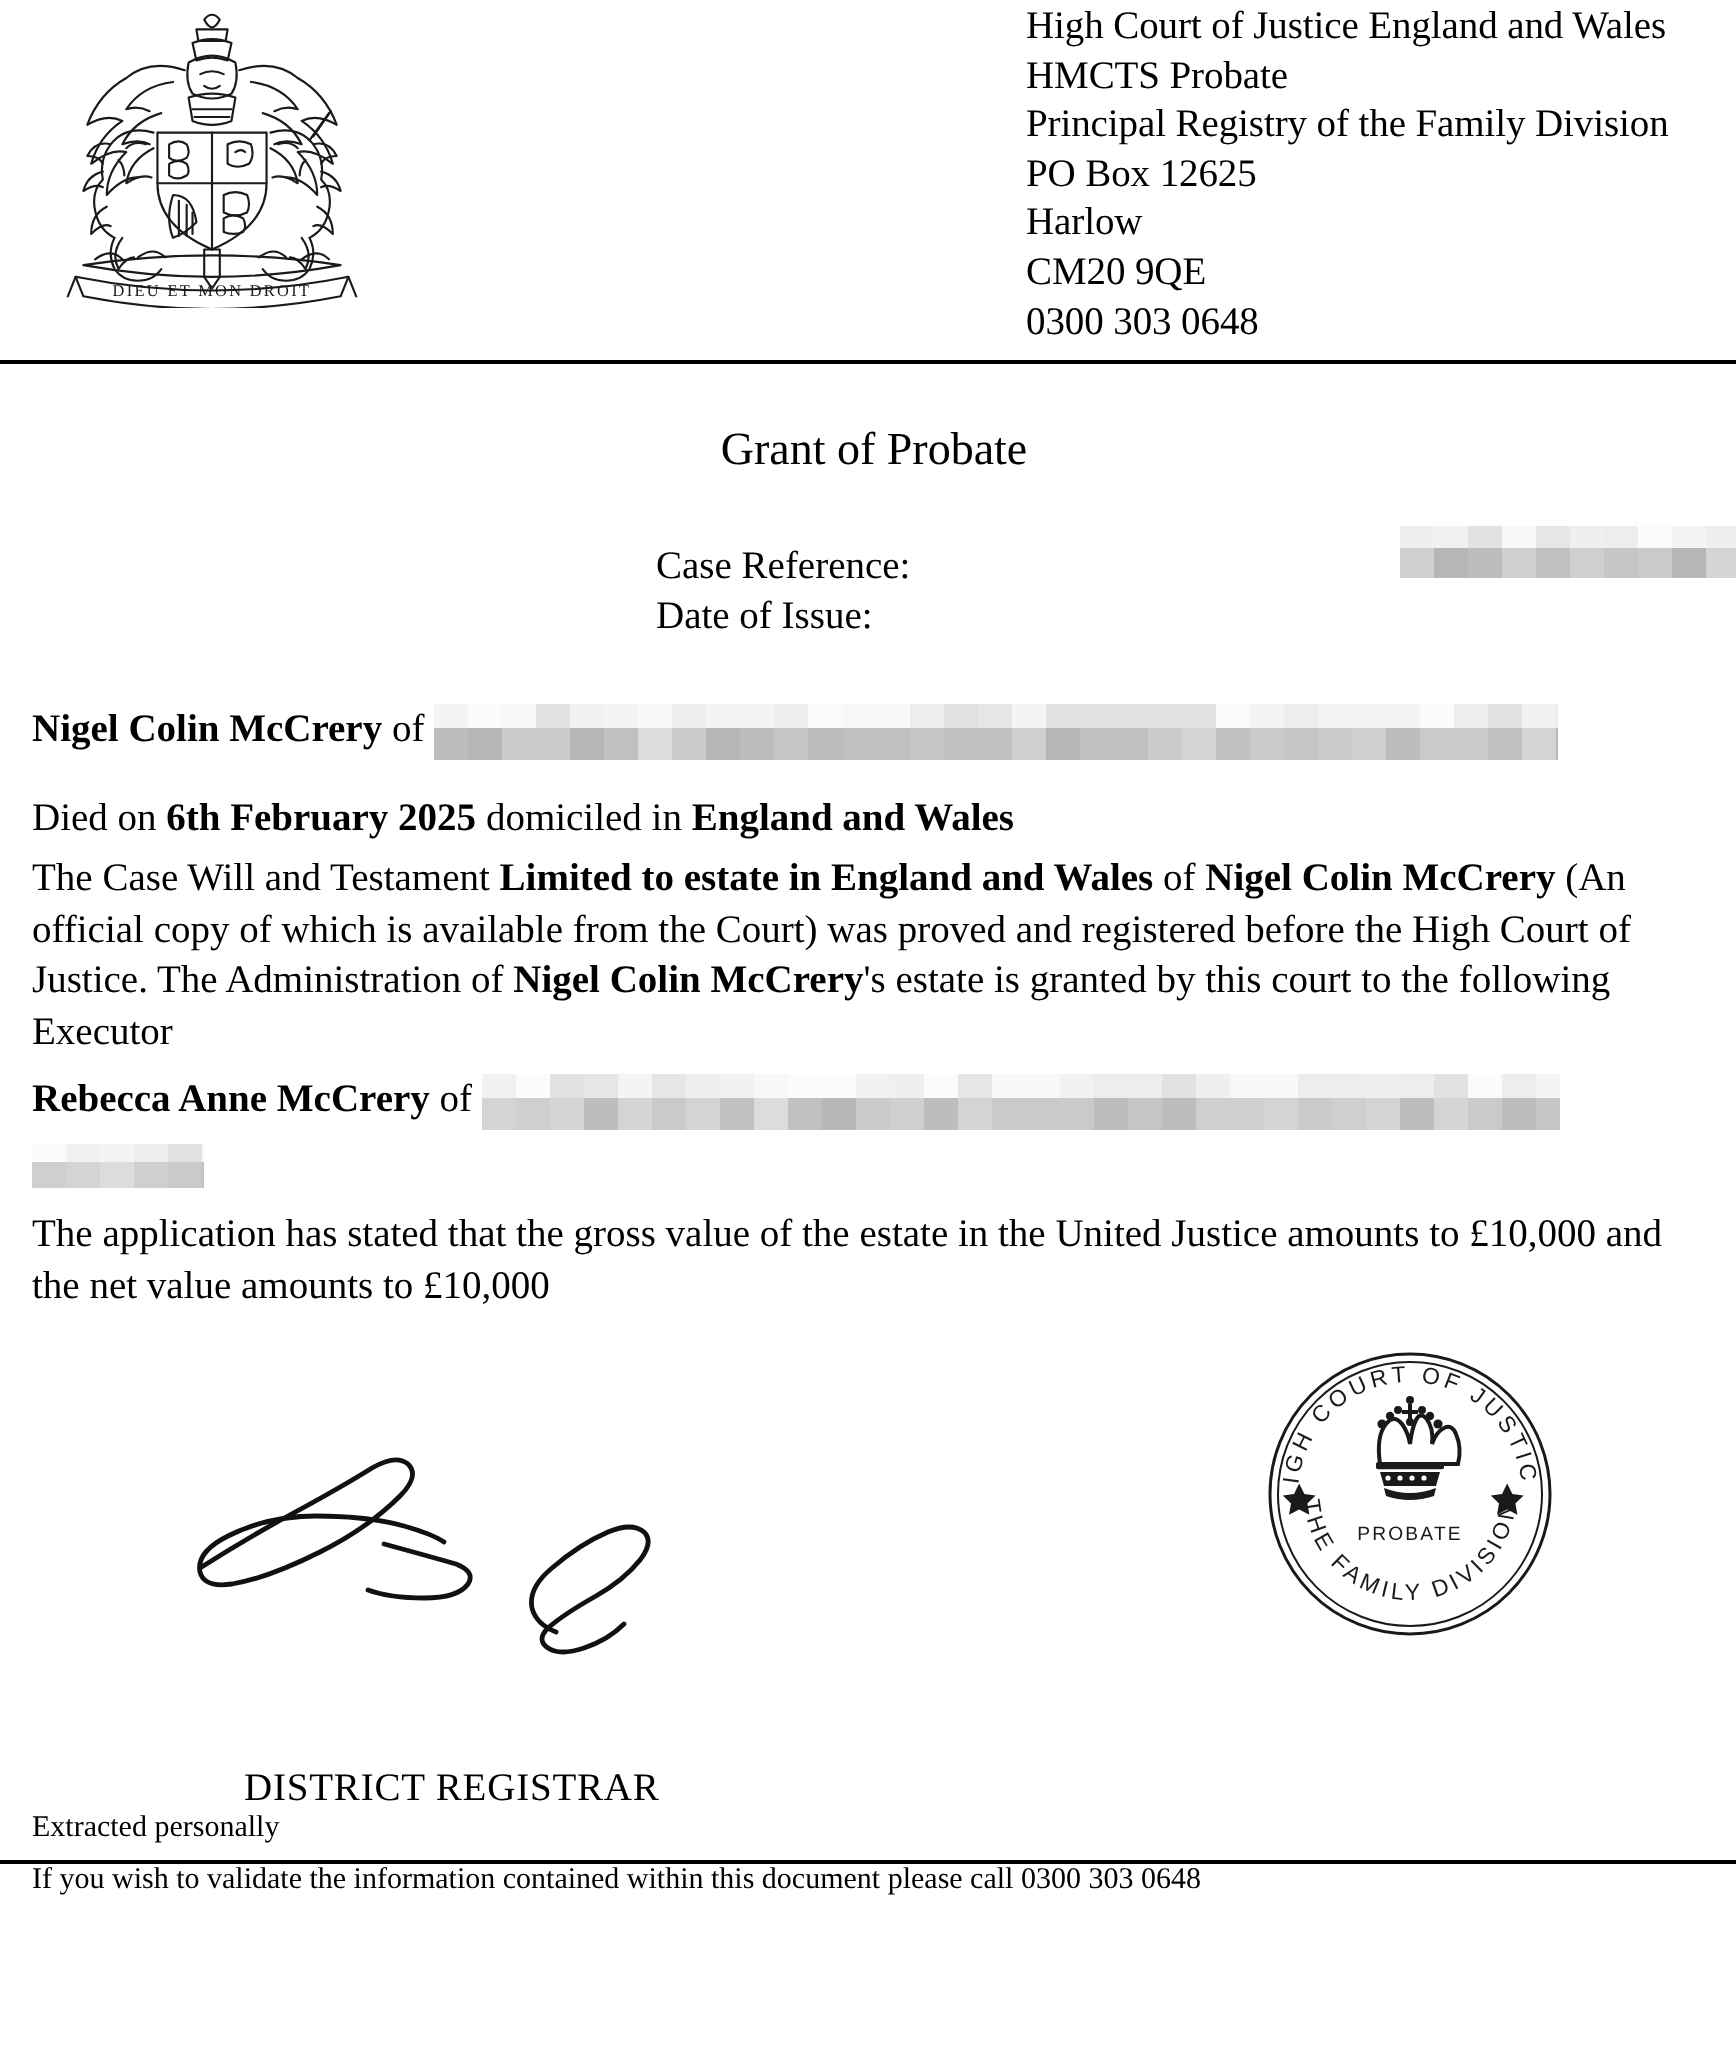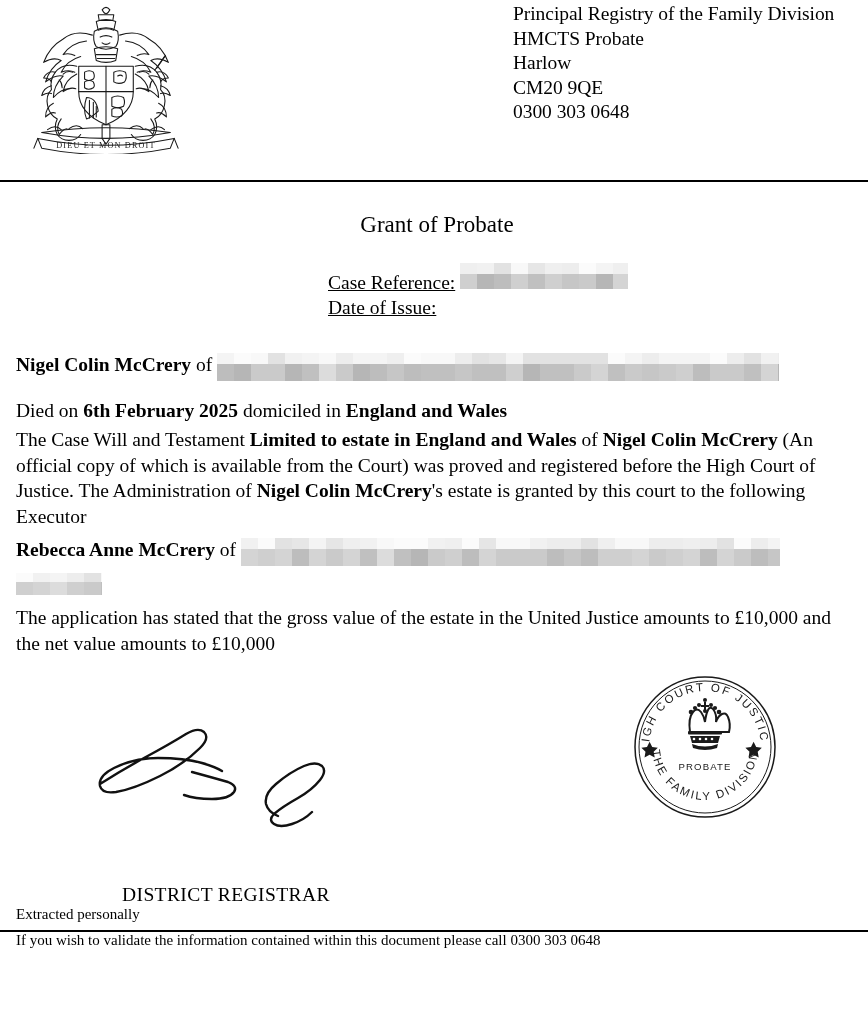--- a/index.html
+++ b/index.html
@@ -74,24 +74,23 @@
     position: absolute;
     right: 20px;
     top: 263px;
     width: 520px;
     font-size: 19.5px;
     line-height: 25px;
     text-align: right;
   }
   .meta-row {
     display: flex;
-    justify-content: flex-start;
+    justify-content: space-between;
     align-items: baseline;
     white-space: nowrap;
-    text-decoration: underline;
   }
   .meta-row .label { margin-right: 5px; }
   .meta-row.case-ref { margin-right: -20px; }
 
   
   .redact {
     display: inline-block;
     vertical-align: middle;
     position: relative;
     overflow: hidden;
@@ -239,22 +238,24 @@
           <path d="M30 140 q70 14 140 0 l-4 10 q-66 13 -132 0z"></path>
           <path d="M30 140 l-4 10 M170 140 l4 10"></path>
 
           <path d="M96 126 h8 v14 l-4 6 l-4 -6z"></path>
         </g>
         <text x="100" y="150" text-anchor="middle" font-family="'Liberation Serif', serif" font-size="8.4" letter-spacing="1.2" fill="#1a1a1a">DIEU ET MON DROIT</text>
       </svg>
     </div>
 
     <div class="court-address">
+      <div>High Court of Justice England and Wales</div>
+      <div>HMCTS Probate</div>
       <div>Principal Registry of the Family Division</div>
-      <div>HMCTS Probate</div>
+      <div>PO Box 12625</div>
       <div>Harlow</div>
       <div>CM20 9QE</div>
       <div>0300 303 0648</div>
     </div>
   </div>
 
   <div class="rule rule-top"></div>
 
   <div class="doc-title">Grant of Probate</div>
 

